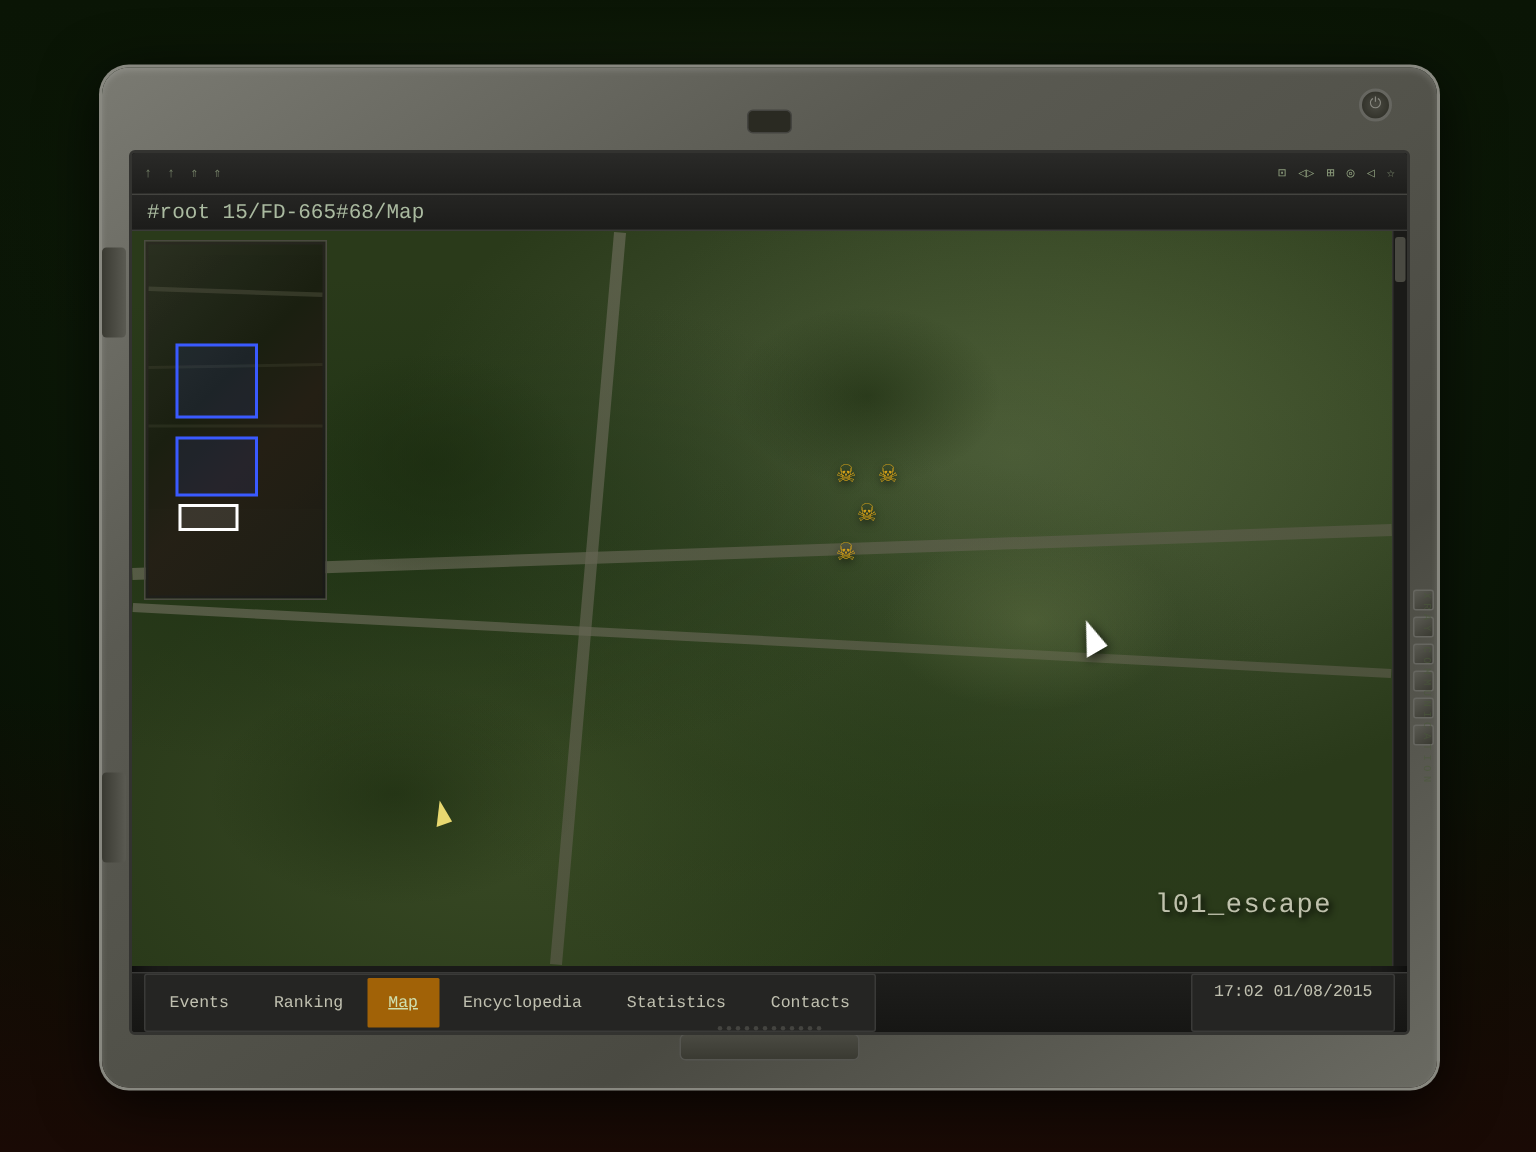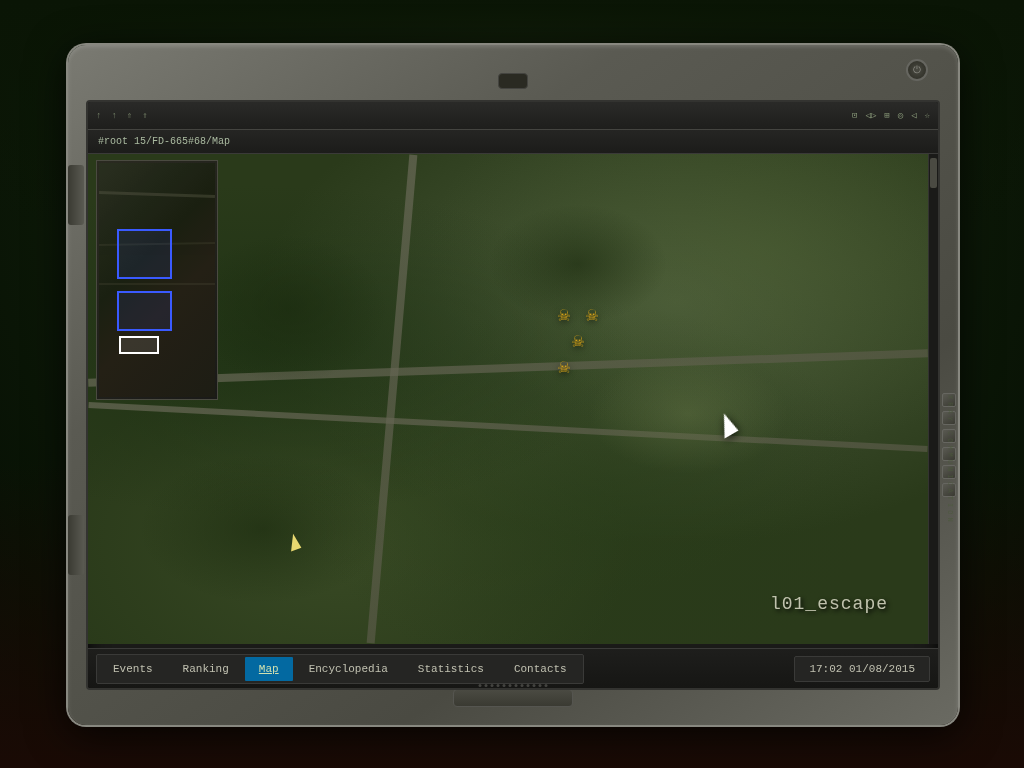--- a/index.html
+++ b/index.html
@@ -106,21 +106,21 @@
       height: 24px;
       background: linear-gradient(to bottom, #252523 0%, #1c1c1a 100%);
       border-bottom: 1px solid #3a3a38;
       display: flex;
       align-items: center;
       padding: 0 10px;
     }
 
     .address-text {
       color: #aabaa0;
-      font-size: 10px;
+      font-size: 14px;
       font-family: 'Courier New', monospace;
     }
 
     
     .map-area {
       position: absolute;
       top: 52px;
       left: 0;
       right: 10px;
       bottom: 44px;
@@ -271,21 +271,20 @@
     
     .nav-bar {
       position: absolute;
       bottom: 0;
       left: 0;
       right: 0;
       height: 40px;
       background: linear-gradient(to bottom, #1e1e1c 0%, #161614 100%);
       border-top: 1px solid #3a3a38;
       display: flex;
-      align-items: center;
       padding: 0 8px;
     }
 
     .nav-buttons {
       display: flex;
       gap: 2px;
       background: #252523;
       border: 1px solid #3a3a38;
       border-radius: 2px;
       padding: 2px;
@@ -297,21 +296,21 @@
       font-size: 11px;
       font-family: 'Courier New', monospace;
       background: transparent;
       border: none;
       cursor: pointer;
       border-radius: 1px;
       transition: background 0.1s;
     }
 
     .nav-btn.active {
-      background: #0369a1;
+      background: #a16207;
       color: #d0e0b0;
       text-decoration: underline;
     }
 
     .nav-datetime {
       margin-left: auto;
       padding: 6px 14px;
       color: #c0c0b0;
       font-size: 11px;
       font-family: 'Courier New', monospace;

